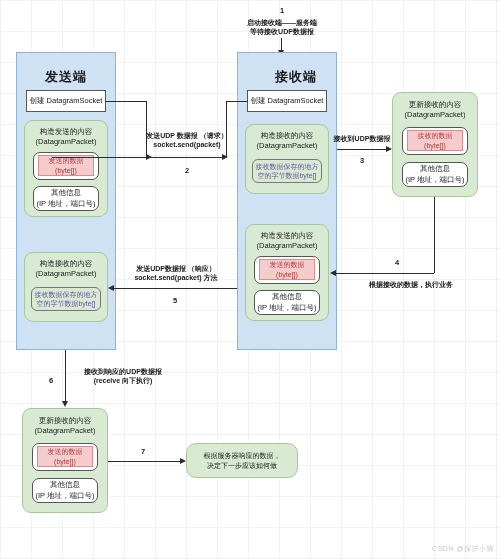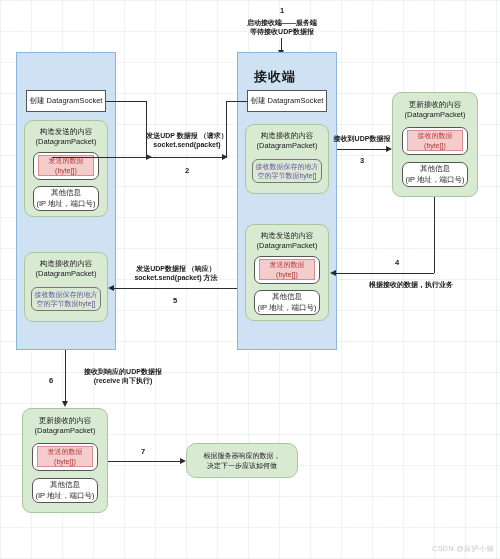--- a/index.html
+++ b/index.html
@@ -160,20 +160,21 @@
 
 <div id="canvas">
 
   <div class="seqnum" style="left:275px; top:6px; width:14px;">1</div>
   <div class="note bold" style="left:222px; top:18px; width:120px;">启动接收端——服务端</div>
   <div class="note bold" style="left:222px; top:27px; width:120px;">等待接收UDP数据报</div>
   <div class="line vline" style="left:281px; top:38px; height:14px;"></div>
   <div class="arrow arrow-d" style="left:277.5px; top:50px;"></div>
 
   <div class="panel" style="left:16px; top:52px; width:100px; height:298px;"></div>
+  <div class="panel-title" style="left:16px; top:68px; width:100px;">发送端</div>
 
   <div class="wbox" style="left:26px; top:90px; width:80px; height:22px;">创建 DatagramSocket</div>
 
   <div class="gbox" style="left:24px; top:120px; width:84px; height:97px;"></div>
   <div class="gbox-title" style="left:24px; top:127px; width:84px;">构造发送的内容</div>
   <div class="gbox-title" style="left:24px; top:137px; width:84px;">(DatagramPacket)</div>
   <div class="wbox rounded" style="left:33px; top:152px; width:66px; height:28px;"></div>
   <div class="pinkbox" style="left:38px; top:155px; width:56px; height:21px; flex-direction:column;">
     <span>发送的数据</span>
     <span>(byte[])</span>
@@ -185,21 +186,21 @@
 
   <div class="gbox" style="left:24px; top:252px; width:84px; height:70px;"></div>
   <div class="gbox-title" style="left:24px; top:259px; width:84px;">构造接收的内容</div>
   <div class="gbox-title" style="left:24px; top:269px; width:84px;">(DatagramPacket)</div>
   <div class="purplebox" style="left:31px; top:287px; width:70px; height:24px; flex-direction:column;">
     <span>接收数据保存的地方</span>
     <span>空的字节数据byte[]</span>
   </div>
 
   <div class="panel" style="left:237px; top:52px; width:100px; height:298px;"></div>
-  <div class="panel-title" style="left:225px; top:68px; width:100px;">接收端</div>
+  <div class="panel-title" style="left:246px; top:68px; width:100px;">接收端</div>
 
   <div class="wbox" style="left:247px; top:90px; width:80px; height:22px;">创建 DatagramSocket</div>
 
   <div class="gbox" style="left:245px; top:124px; width:84px; height:70px;"></div>
   <div class="gbox-title" style="left:245px; top:131px; width:84px;">构造接收的内容</div>
   <div class="gbox-title" style="left:245px; top:141px; width:84px;">(DatagramPacket)</div>
   <div class="purplebox" style="left:252px; top:159px; width:70px; height:24px; flex-direction:column;">
     <span>接收数据保存的地方</span>
     <span>空的字节数据byte[]</span>
   </div>

